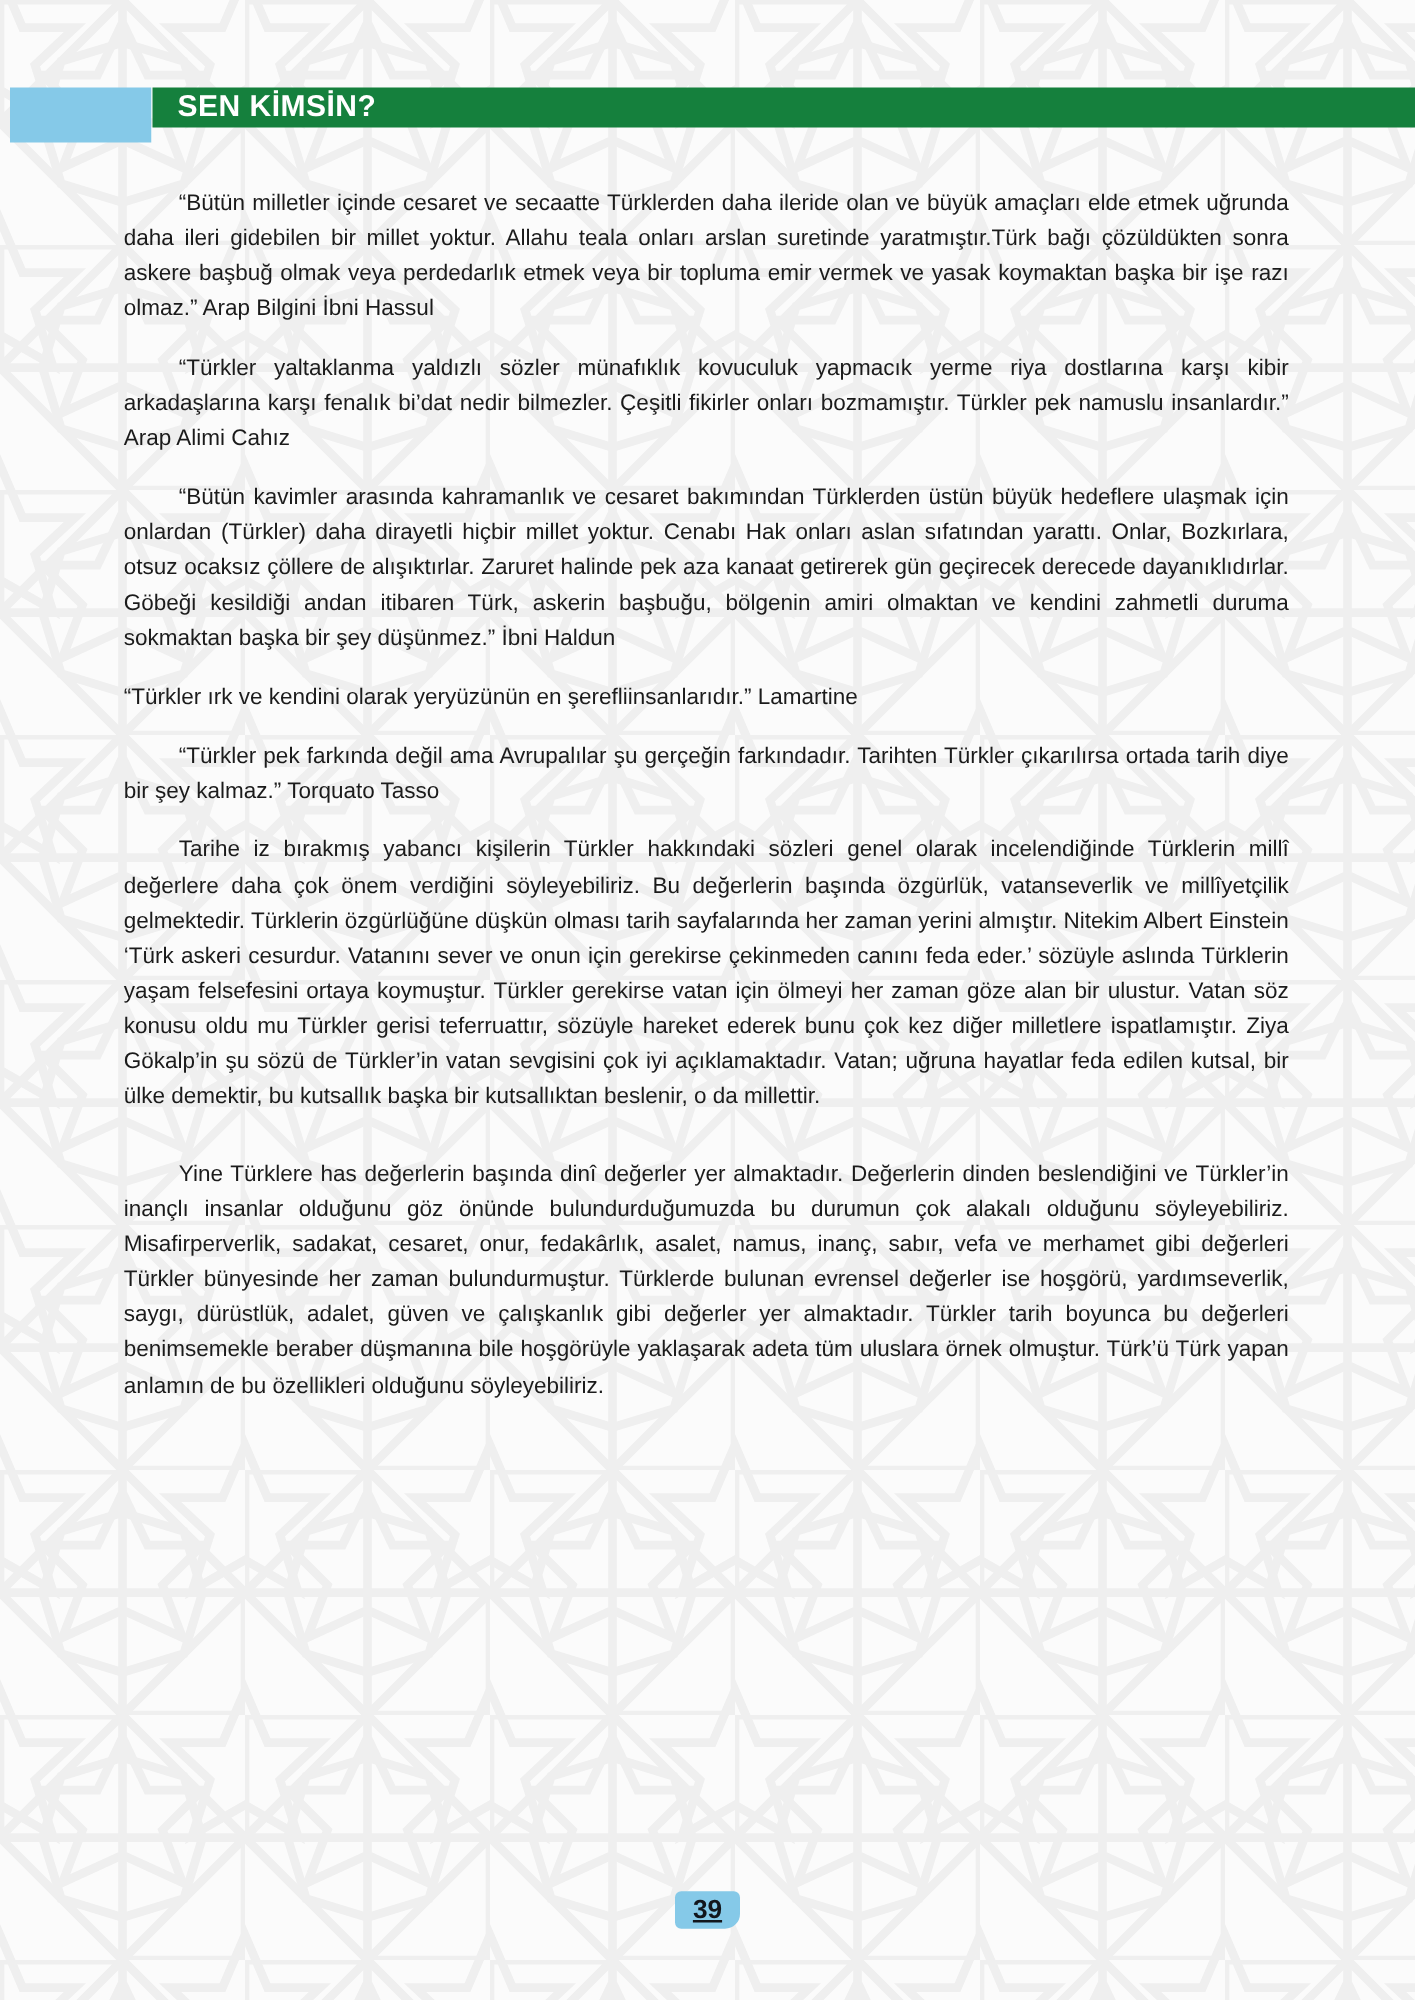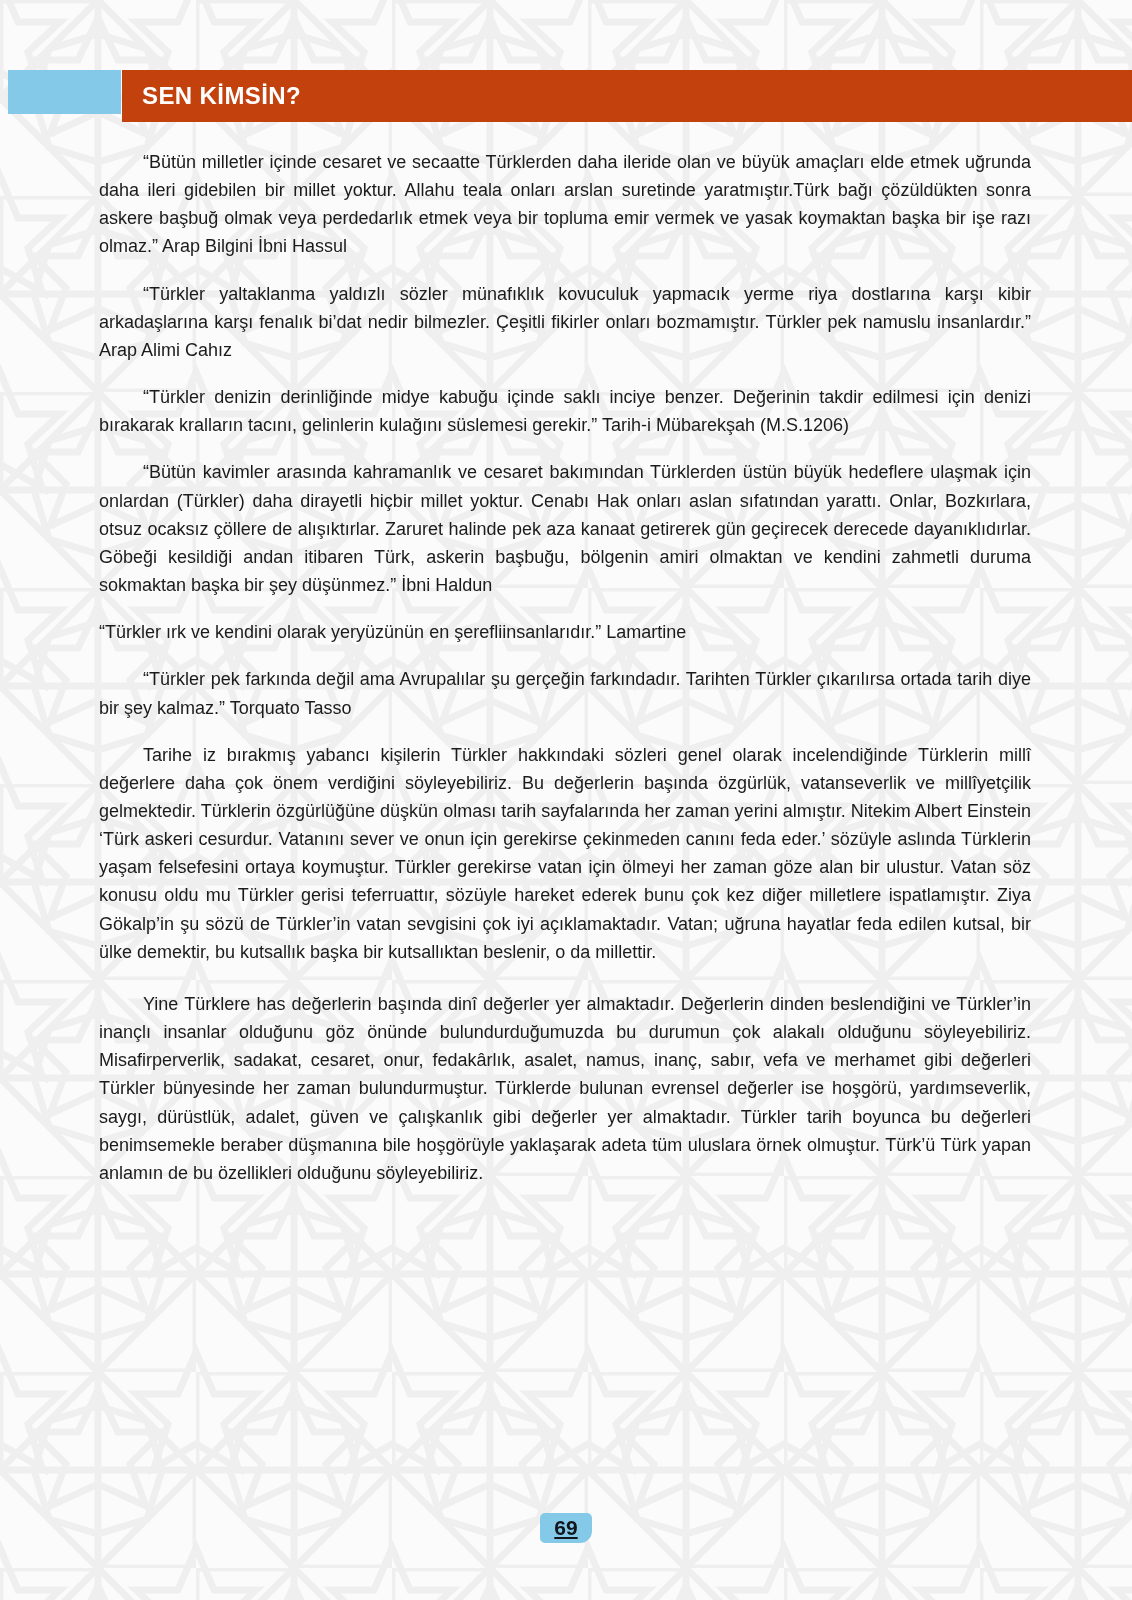--- a/index.html
+++ b/index.html
@@ -51,22 +51,22 @@
     top: 0;
     width: 113px;
     height: 44px;
     background: #85c9e8;
   }
   .header-bar {
     position: absolute;
     left: 122px;
     top: 0;
     right: 0;
-    height: 52px;
-    background: #c2410c;
+    height: 32px;
+    background: #15803d;
     padding-left: 36px;
   }
   .header-title {
     position: absolute;
     left: 20px;
     top: 50%;
     transform: translateY(-50%);
     color: #ffffff;
     font-size: 24px;
     font-weight: bold;
@@ -94,21 +94,21 @@
     font-weight: 500;
     -webkit-font-smoothing: antialiased;
   }
   .para:last-child {
     margin-bottom: 0;
   }
   .para.no-indent {
     text-indent: 0;
   }
   .para.gap-large {
-    margin-bottom: 24px;
+    margin-bottom: 34px;
   }
 
   
   .page-number {
     position: absolute;
     left: 0;
     right: 0;
     bottom: 57px;
     display: flex;
     justify-content: center;
@@ -170,33 +170,32 @@
       <div class="header-title">SEN KİMSİN?</div>
     </div>
   </div>
 
   <div class="content">
 
     <p class="para">“Bütün milletler içinde cesaret ve secaatte Türklerden daha ileride olan ve büyük amaçları elde etmek uğrunda daha ileri gidebilen bir millet yoktur. Allahu teala onları arslan suretinde yaratmıştır.Türk bağı çözüldükten sonra askere başbuğ olmak veya perdedarlık etmek veya bir topluma emir vermek ve yasak koymaktan başka bir işe razı olmaz.” Arap Bilgini İbni Hassul</p>
 
     <p class="para">“Türkler yaltaklanma yaldızlı sözler münafıklık kovuculuk yapmacık yerme riya dostlarına karşı kibir arkadaşlarına karşı fenalık bi’dat nedir bilmezler. Çeşitli fikirler onları bozmamıştır. Türkler pek namuslu insanlardır.” Arap Alimi Cahız</p>
 
-    <p class="para">“Türkler denizin derinliğinde midye kabuğu içinde saklı inciye benzer. Değerinin takdir edilmesi için denizi bırakarak kralların tacını, gelinlerin kulağını süslemesi gerekir.”  Tarih-i Mübarekşah (M.S.1206)</p>
 
     <p class="para">“Bütün kavimler arasında kahramanlık ve cesaret bakımından Türklerden üstün büyük hedeflere ulaşmak için onlardan (Türkler) daha dirayetli hiçbir millet yoktur. Cenabı Hak onları aslan sıfatından yarattı. Onlar, Bozkırlara, otsuz ocaksız çöllere de alışıktırlar. Zaruret halinde pek aza kanaat getirerek gün geçirecek derecede dayanıklıdırlar. Göbeği kesildiği andan itibaren Türk, askerin başbuğu, bölgenin amiri olmaktan ve kendini zahmetli duruma sokmaktan başka bir şey düşünmez.” İbni Haldun</p>
 
     <p class="para no-indent">“Türkler ırk ve  kendini olarak yeryüzünün en şerefliinsanlarıdır.” Lamartine</p>
 
     <p class="para">“Türkler pek farkında değil ama Avrupalılar şu gerçeğin farkındadır. Tarihten Türkler çıkarılırsa ortada tarih diye bir şey kalmaz.” Torquato Tasso</p>
 
     <p class="para gap-large">Tarihe iz bırakmış yabancı kişilerin Türkler hakkındaki sözleri genel olarak incelendiğinde Türklerin millî değerlere daha çok önem verdiğini söyleyebiliriz. Bu değerlerin başında özgürlük, vatanseverlik ve millîyetçilik gelmektedir. Türklerin özgürlüğüne düşkün olması tarih sayfalarında her zaman yerini almıştır. Nitekim Albert Einstein ‘Türk askeri cesurdur. Vatanını sever ve onun için gerekirse çekinmeden canını feda eder.’ sözüyle aslında Türklerin yaşam felsefesini ortaya koymuştur. Türkler gerekirse vatan için ölmeyi her zaman göze alan bir ulustur. Vatan söz konusu oldu mu Türkler gerisi teferruattır, sözüyle hareket ederek bunu çok kez diğer milletlere ispatlamıştır. Ziya Gökalp’in şu sözü de Türkler’in vatan sevgisini çok iyi açıklamaktadır. Vatan; uğruna hayatlar feda edilen kutsal, bir ülke demektir, bu kutsallık başka bir kutsallıktan beslenir, o da millettir.</p>
 
     <p class="para">Yine Türklere has değerlerin başında dinî değerler yer almaktadır. Değerlerin dinden beslendiğini ve Türkler’in inançlı insanlar olduğunu göz önünde bulundurduğumuzda bu durumun çok alakalı olduğunu söyleyebiliriz. Misafirperverlik, sadakat, cesaret, onur, fedakârlık, asalet, namus, inanç, sabır, vefa ve merhamet gibi değerleri Türkler bünyesinde her zaman bulundurmuştur. Türklerde bulunan evrensel değerler ise hoşgörü, yardımseverlik, saygı, dürüstlük, adalet, güven ve çalışkanlık gibi değerler yer almaktadır. Türkler tarih boyunca bu değerleri benimsemekle beraber düşmanına bile hoşgörüyle yaklaşarak adeta tüm uluslara örnek olmuştur. Türk’ü Türk yapan anlamın de bu özellikleri olduğunu söyleyebiliriz.</p>
 
   </div>
 
   <div class="page-number">
     <div class="page-number-badge">
-      <span class="page-number-value">69</span>
+      <span class="page-number-value">39</span>
     </div>
   </div>
 
 </div>
 
 </body></html>

